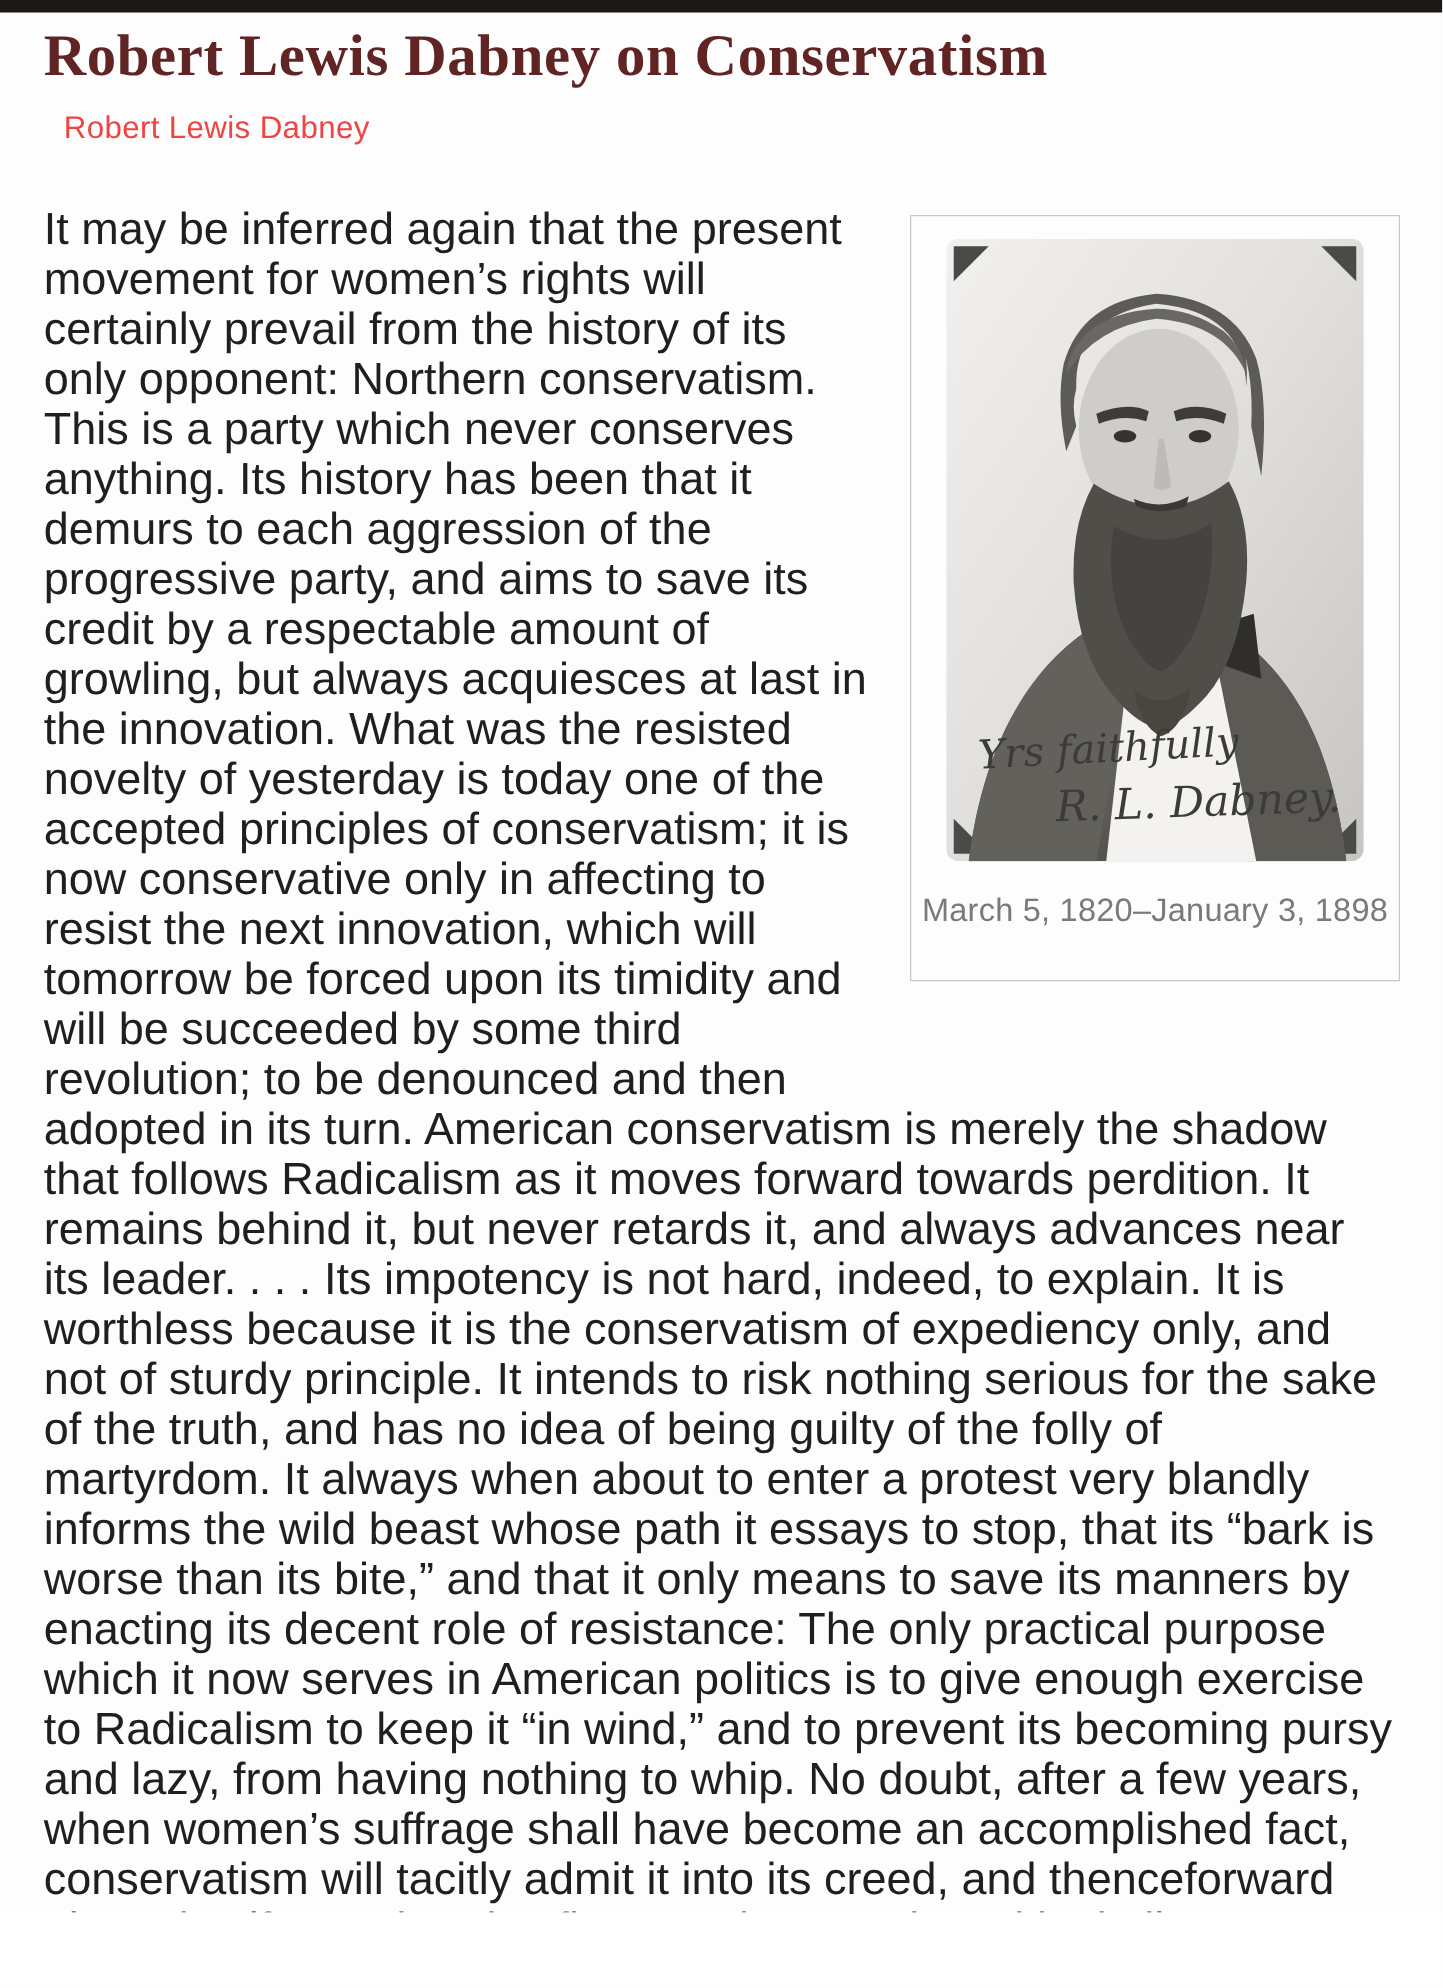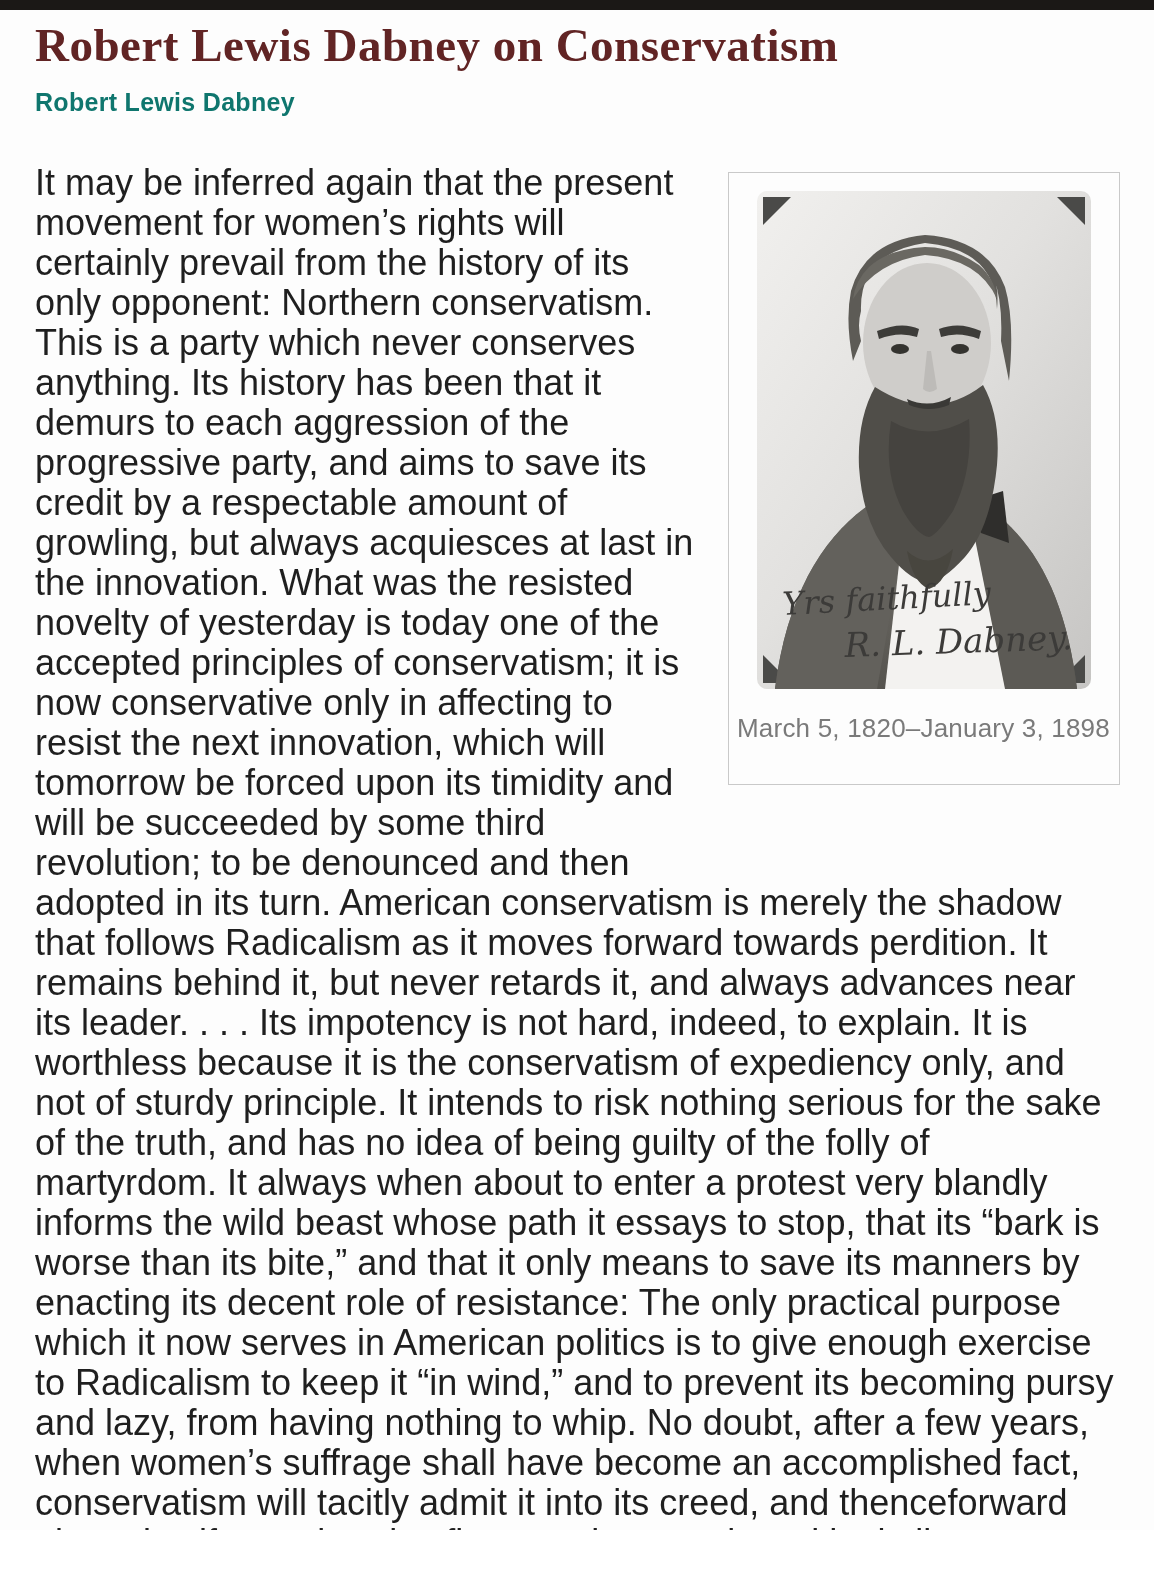--- a/index.html
+++ b/index.html
@@ -22,23 +22,24 @@
     font-family:"Liberation Serif", serif;
     font-weight:bold;
     font-size:47px;
     line-height:54px;
     color:#612424;
     letter-spacing:0.5px;
   }
   .author {
     margin-top:16px;
     font-size:25px;
-    font-weight:bold;
-    color:#0f766e;
+    font-weight:normal;
+    color:#ef4444;
     letter-spacing:0.3px;
+    margin-left:16px;
   }
   .word-count {
     margin-top:66px;
     font-size:28px;
     line-height:40px;
     color:#1f1f1f;
   }
   .body-text {
     margin-top:46px;
     font-size:36px;
@@ -56,21 +57,21 @@
     width:392px;
     margin:55px 0 80px 24px;
     border:1px solid #c9c9c9;
     background:#fdfdfd;
     padding:18px 28px 0 28px;
   }
   .photo-svg { display:block; width:100%; height:498px; }
   figcaption.photo-caption {
     margin:24px -20px 0 -20px;
     padding-bottom:40px;
-    text-align:left;
+    text-align:center;
     font-size:26px;
     color:#7a7a7a;
     letter-spacing:0.2px;
     white-space:nowrap;
   }
 </style>
 </head>
 <body>
 
 <div class="page">

